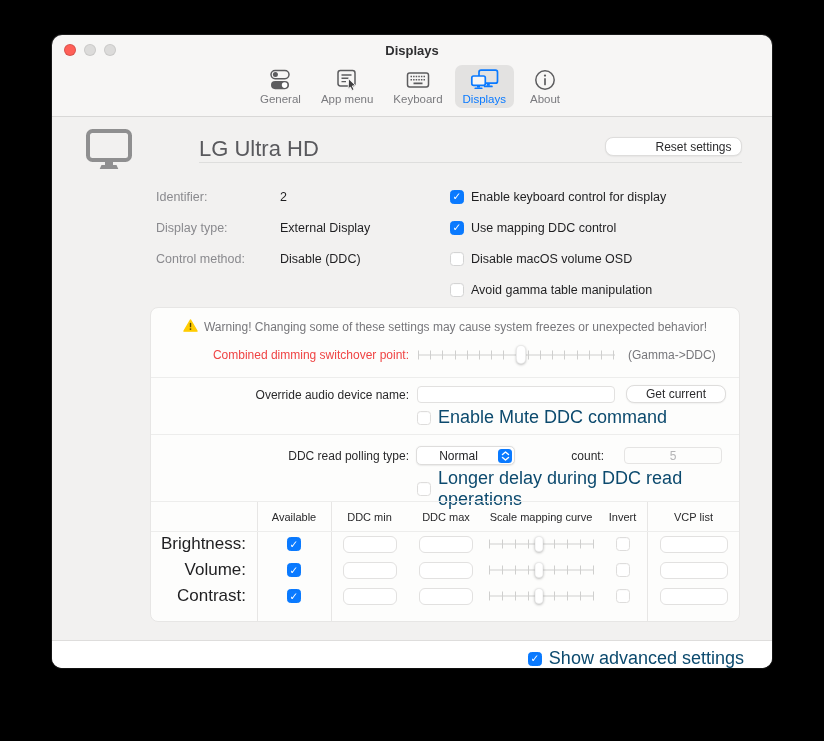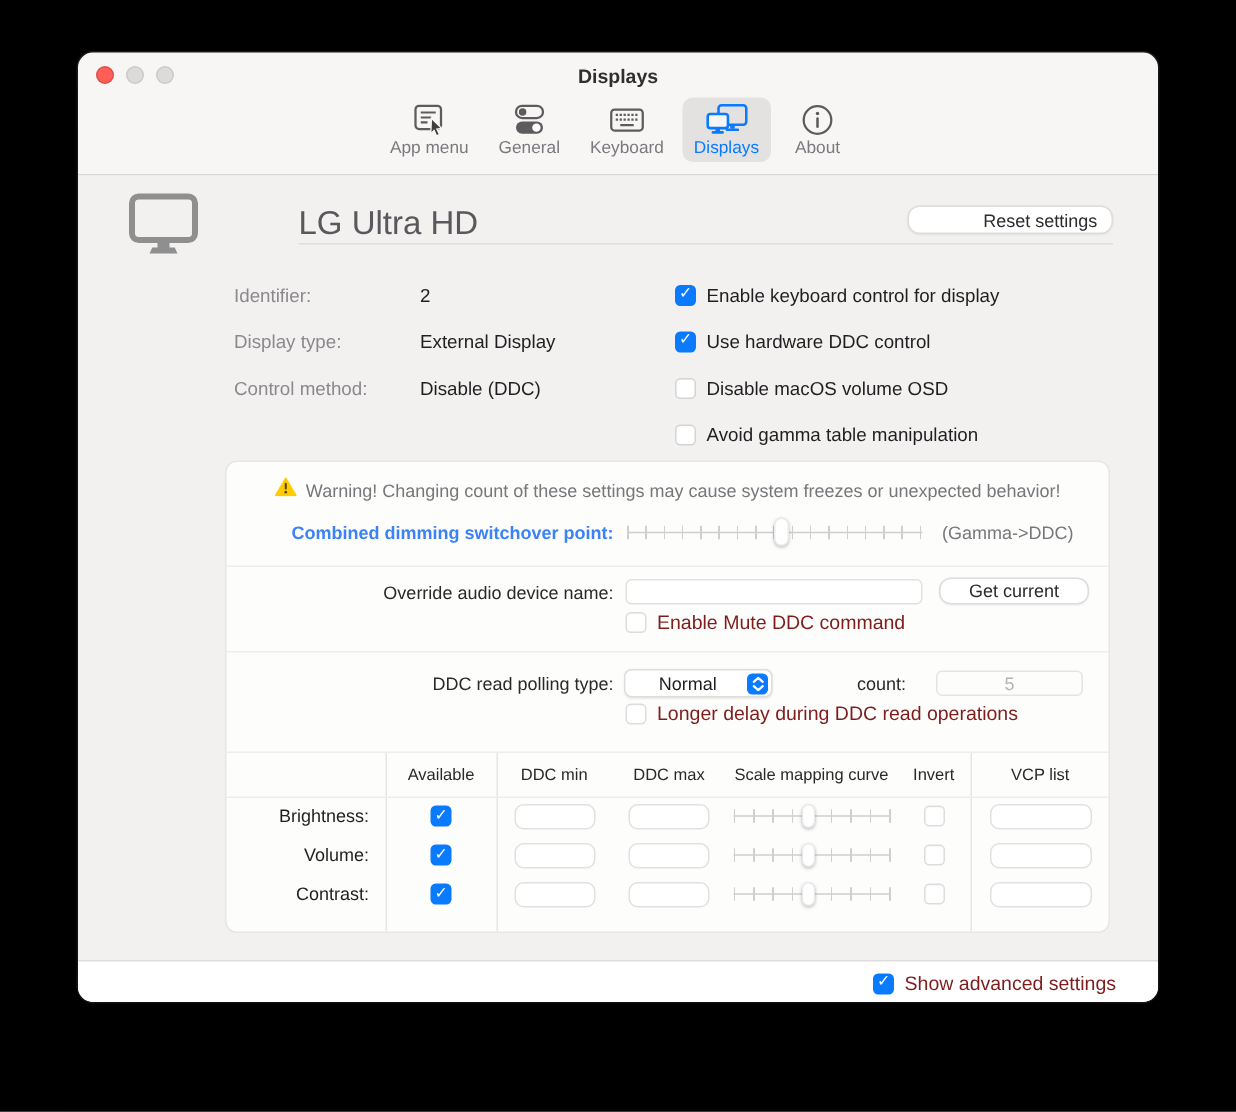--- a/index.html
+++ b/index.html
@@ -59,21 +59,21 @@
   .cb.checked .mark { display:block; }
 
   
   .advbox { position:absolute; left:98px; top:190px; width:590px; height:315px;
     background:#fdfdfc; border:1px solid #e7e6e5; border-radius:8px; }
   .warn-row { position:absolute; top:10px; left:0; right:0; display:flex;
     justify-content:center; align-items:center; gap:6px; }
   .warn-text { font-size:12px; color:#77777b; }
   .adv-label { position:absolute; left:0; width:258px; text-align:right;
     font-size:12px; color:#2a2a2c; }
-  .adv-label.bold { font-weight:700; color:#3b82f6; }
+  .adv-label.bold { font-weight:400; color:#ef4444; }
   .suffix { position:absolute; font-size:12px; color:#77777b; }
   .boxdiv { position:absolute; left:0; right:0; height:1px; background:#ededec; }
 
   
   .tick-slider { position:relative; }
   .tick-slider .ticks { position:absolute; left:0; right:0; top:50%; height:9px;
     transform:translateY(-50%);
     background-image:linear-gradient(#cfcfce,#cfcfce); background-size:100% 1px;
     background-position:0 center; background-repeat:no-repeat; }
   .tick-slider .ticks::before { content:""; position:absolute; inset:0;
@@ -85,21 +85,21 @@
   .slider-sm { width:105px; height:16px; --gap:13px; }
   .slider-sm .knob { width:9px; border-radius:4.5px; }
 
   
   .field { background:#fff; border:1px solid #e2e1e0; border-radius:4px;
     font-size:12px; color:#1f1f21; outline:none; padding:0 6px;
     font-family:"Liberation Sans","DejaVu Sans",sans-serif; }
   .audio-field { position:absolute; left:266px; top:78px; width:198px; height:17px; }
   .get-btn { position:absolute; left:475px; top:77px; width:100px; height:18px; }
   .cbrow { position:absolute; display:flex; align-items:center; gap:7px; }
-  .cbrow .olabel { font-size:13px; color:#7f1d1d; }
+  .cbrow .olabel { font-size:18px; color:#0c4a6e; }
 
   .popup { position:absolute; left:265px; top:138px; width:99px; height:19px;
     background:#fff; border:1px solid #dedddc; border-radius:5px;
     box-shadow:0 0.5px 1.5px rgba(0,0,0,.08);
     display:flex; align-items:center; padding:0 2px; }
   .popup .ptext { flex:1; text-align:center; font-size:12px; color:#1f1f21; }
   .stepper { width:14px; height:14px; border-radius:3.5px; background:#0a7aff;
     display:flex; align-items:center; justify-content:center; flex:none; }
   .count-label { position:absolute; left:365px; top:141px; width:88px;
     text-align:right; font-size:12px; color:#2a2a2c; }
@@ -110,21 +110,21 @@
 
   
   .vline { position:absolute; width:1px; top:194px; bottom:0; background:#e7e6e5; }
   .tbl { position:absolute; left:0; right:0; top:194px; bottom:0;
     display:grid; grid-template-columns:106px 74px 77px 76px 114px 49px 93px;
     grid-template-rows:29px 26px 26px 26px; }
   .tbl > div { display:flex; align-items:center; justify-content:center; }
   .th { font-size:11px; color:#29292b; }
   .hline { position:absolute; left:0; right:0; top:223px; height:1px; background:#ededec; }
   .rlabel { justify-content:flex-end !important; padding-right:11px;
-    font-size:12px; color:#1f1f21; }
+    font-size:17px; color:#1f1f21; }
   .tfield { width:54px; height:17px; border-radius:6px; padding:0; }
   .vfield { width:68px; height:17px; border-radius:6px; padding:0; }
   .cb.light { border-color:#dedddc; }
 
   
   .footer { position:absolute; left:0; right:0; bottom:0; height:28px; background:#fff;
     border-top:1px solid #dedddc; }
   .footer .cbrow { right:28px; top:7px; }
 </style>
 </head>
@@ -135,42 +135,42 @@
   <div class="titlebar">
     <div class="lights">
       <span class="light red"></span>
       <span class="light dim"></span>
       <span class="light dim"></span>
     </div>
     <div class="title">Displays</div>
   </div>
 
   <div class="toolbar">
+    <div class="tab">
+      <span>
+          <svg width="26" height="24" viewBox="0 0 26 24">
+        <rect x="4" y="2.5" width="18" height="8.2" rx="4.1" fill="none" stroke="#5c5c5e" stroke-width="1.5"></rect>
+        <circle cx="8.4" cy="6.6" r="2.5" fill="#5c5c5e"></circle>
+        <rect x="4" y="13" width="18" height="8.2" rx="4.1" fill="#5c5c5e"></rect>
+        <circle cx="17.6" cy="17.1" r="2.8" fill="#fff"></circle>
+      </svg>
+        </span>
+      <span class="tlabel">General</span>
+    </div>
     <div class="tab">
       <span>
           <svg width="26" height="24" viewBox="0 0 26 24">
         <rect x="4" y="2.5" width="17" height="15.5" rx="2.4" fill="none" stroke="#5c5c5e" stroke-width="1.5"></rect>
         <line x1="7.5" y1="7" x2="17.5" y2="7" stroke="#5c5c5e" stroke-width="1.4"></line>
         <line x1="7.5" y1="10.3" x2="14.5" y2="10.3" stroke="#5c5c5e" stroke-width="1.4"></line>
         <line x1="7.5" y1="13.6" x2="12" y2="13.6" stroke="#5c5c5e" stroke-width="1.4"></line>
         <path d="M14.6 10.8 L21.6 17.6 L18.3 18 L20 21.6 L18 22.5 L16.4 18.9 L14.2 21.2 Z" fill="#3f3f41" stroke="#f7f6f5" stroke-width="0.9"></path>
       </svg>
         </span>
       <span class="tlabel">App menu</span>
-    </div>
-    <div class="tab">
-      <span>
-          <svg width="26" height="24" viewBox="0 0 26 24">
-        <rect x="4" y="2.5" width="18" height="8.2" rx="4.1" fill="none" stroke="#5c5c5e" stroke-width="1.5"></rect>
-        <circle cx="8.4" cy="6.6" r="2.5" fill="#5c5c5e"></circle>
-        <rect x="4" y="13" width="18" height="8.2" rx="4.1" fill="#5c5c5e"></rect>
-        <circle cx="17.6" cy="17.1" r="2.8" fill="#fff"></circle>
-      </svg>
-        </span>
-      <span class="tlabel">General</span>
     </div>
     <div class="tab">
       <span>
           <svg width="26" height="24" viewBox="0 0 26 24">
         <rect x="2.5" y="5" width="21" height="14" rx="2.2" fill="none" stroke="#5c5c5e" stroke-width="1.5"></rect>
         <line x1="5.5" y1="8.6" x2="20.5" y2="8.6" stroke="#5c5c5e" stroke-width="1.5" stroke-dasharray="1.5 1.1"></line>
         <line x1="5.5" y1="11.8" x2="20.5" y2="11.8" stroke="#5c5c5e" stroke-width="1.5" stroke-dasharray="1.5 1.1"></line>
         <line x1="8.5" y1="15.4" x2="17.5" y2="15.4" stroke="#5c5c5e" stroke-width="1.6"></line>
       </svg>
         </span>
@@ -231,41 +231,41 @@
       <div class="opt-row">
         <span class="cb checked">
             <span class="mark">✓</span>
           </span>
         <span class="olabel">Enable keyboard control for display</span>
       </div>
       <div class="opt-row">
         <span class="cb checked">
             <span class="mark">✓</span>
           </span>
-        <span class="olabel">Use hardware DDC control</span>
+        <span class="olabel">Use mapping DDC control</span>
       </div>
       <div class="opt-row">
         <span class="cb"></span>
         <span class="olabel">Disable macOS volume OSD</span>
       </div>
       <div class="opt-row">
         <span class="cb"></span>
         <span class="olabel">Avoid gamma table manipulation</span>
       </div>
     </div>
 
     <div class="advbox">
 
       <div class="warn-row">
         <span><svg width="15" height="13" viewBox="0 0 16 14">
           <path d="M8 1 L15.1 13.1 H0.9 Z" fill="#ffcc00" stroke="#ffcc00" stroke-width="1.3" stroke-linejoin="round"></path>
           <rect x="7.25" y="4.1" width="1.5" height="4.9" rx="0.75" fill="#574500"></rect>
           <circle cx="8" cy="10.9" r="0.95" fill="#574500"></circle>
         </svg></span>
-        <span class="warn-text">Warning! Changing count of these settings may cause system freezes or unexpected behavior!</span>
+        <span class="warn-text">Warning! Changing some of these settings may cause system freezes or unexpected behavior!</span>
       </div>
 
       <div class="adv-label bold" style="top:40px;">Combined dimming switchover point:</div>
       <div class="tick-slider slider-main">
         <span class="ticks"></span>
         <span class="knob" style="left: 52.5%;"></span>
       </div>
       <div class="suffix" style="left:477px; top:40px;">(Gamma-&gt;DDC)</div>
 
       <div class="boxdiv" style="top:69px;"></div>

